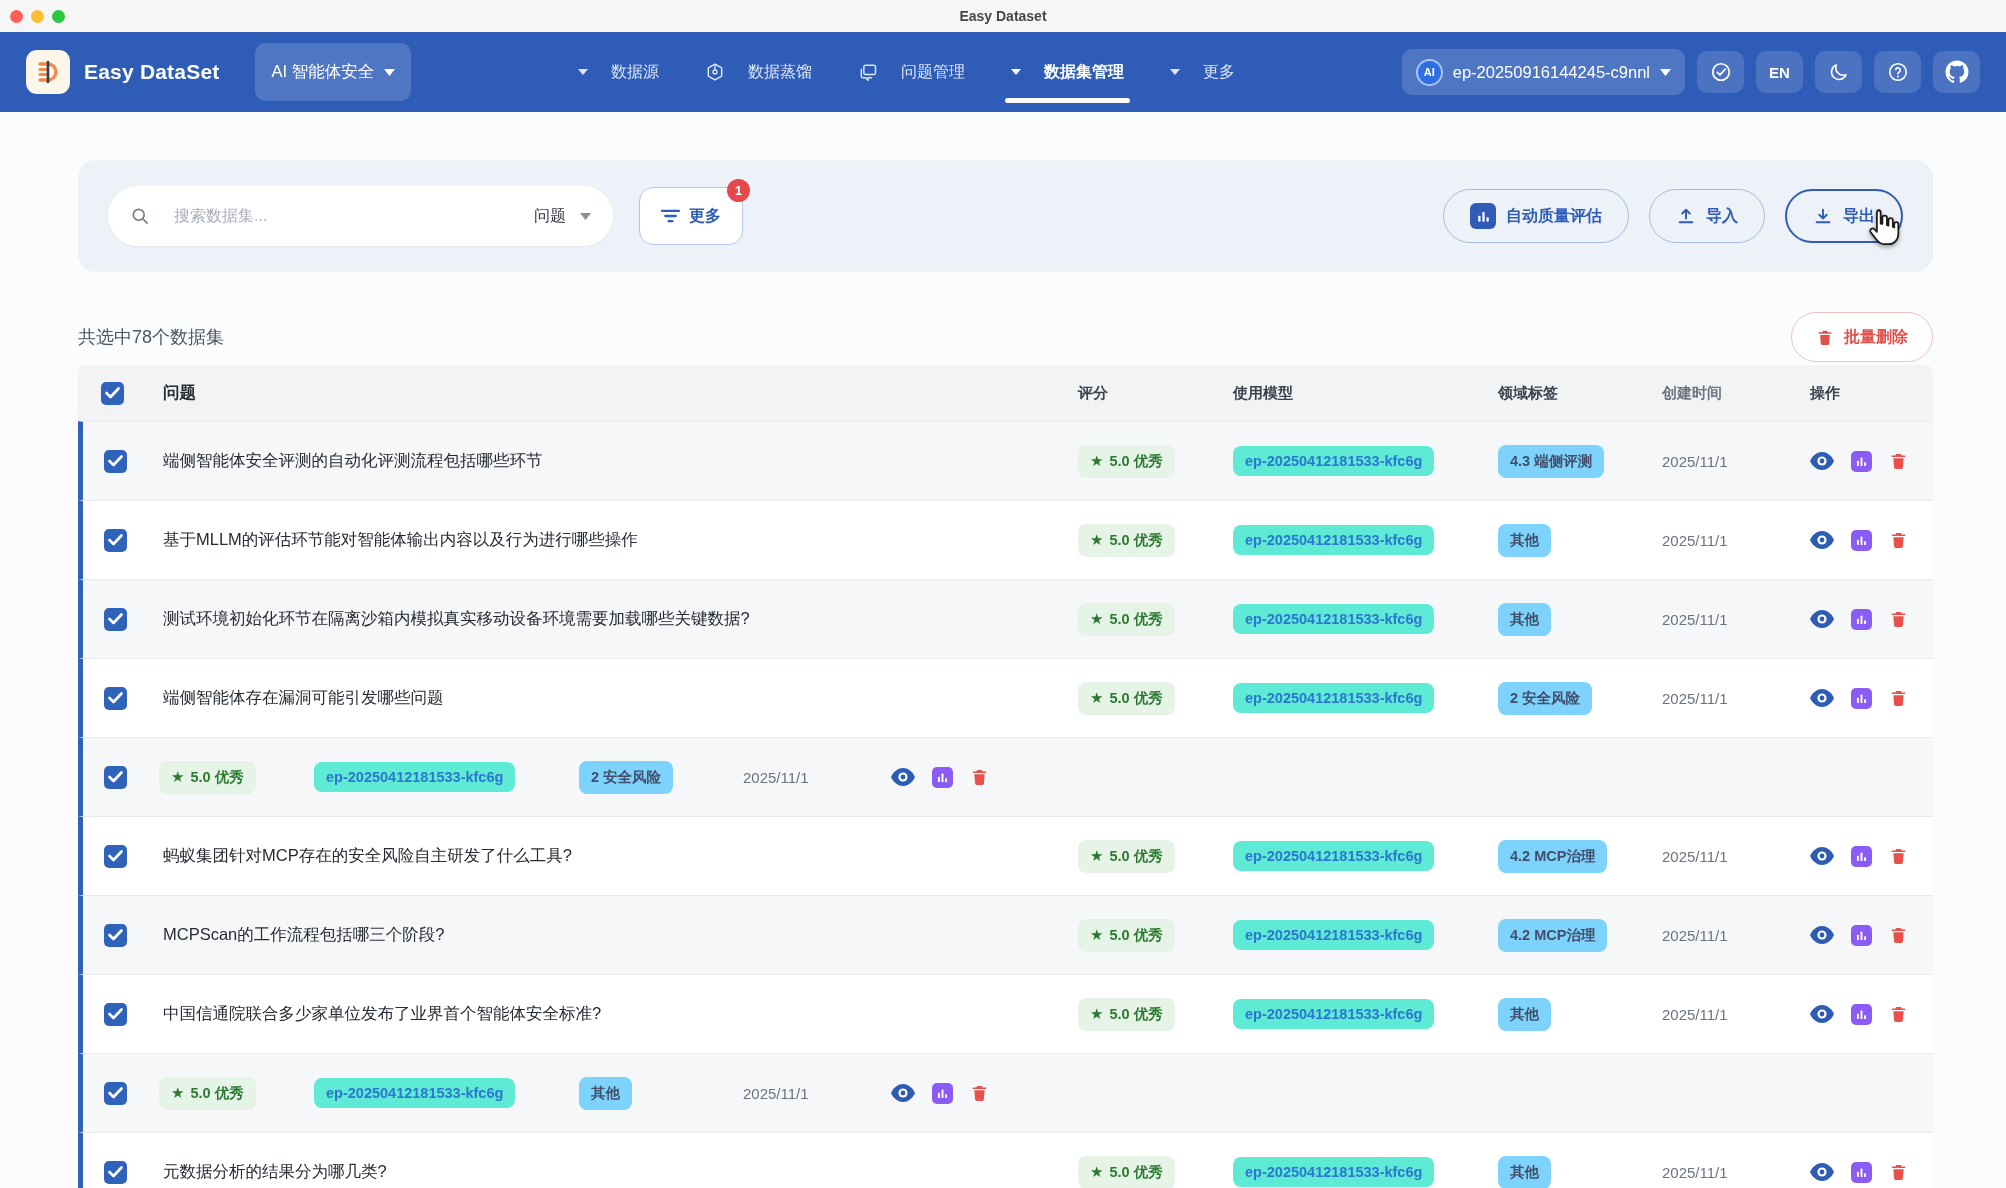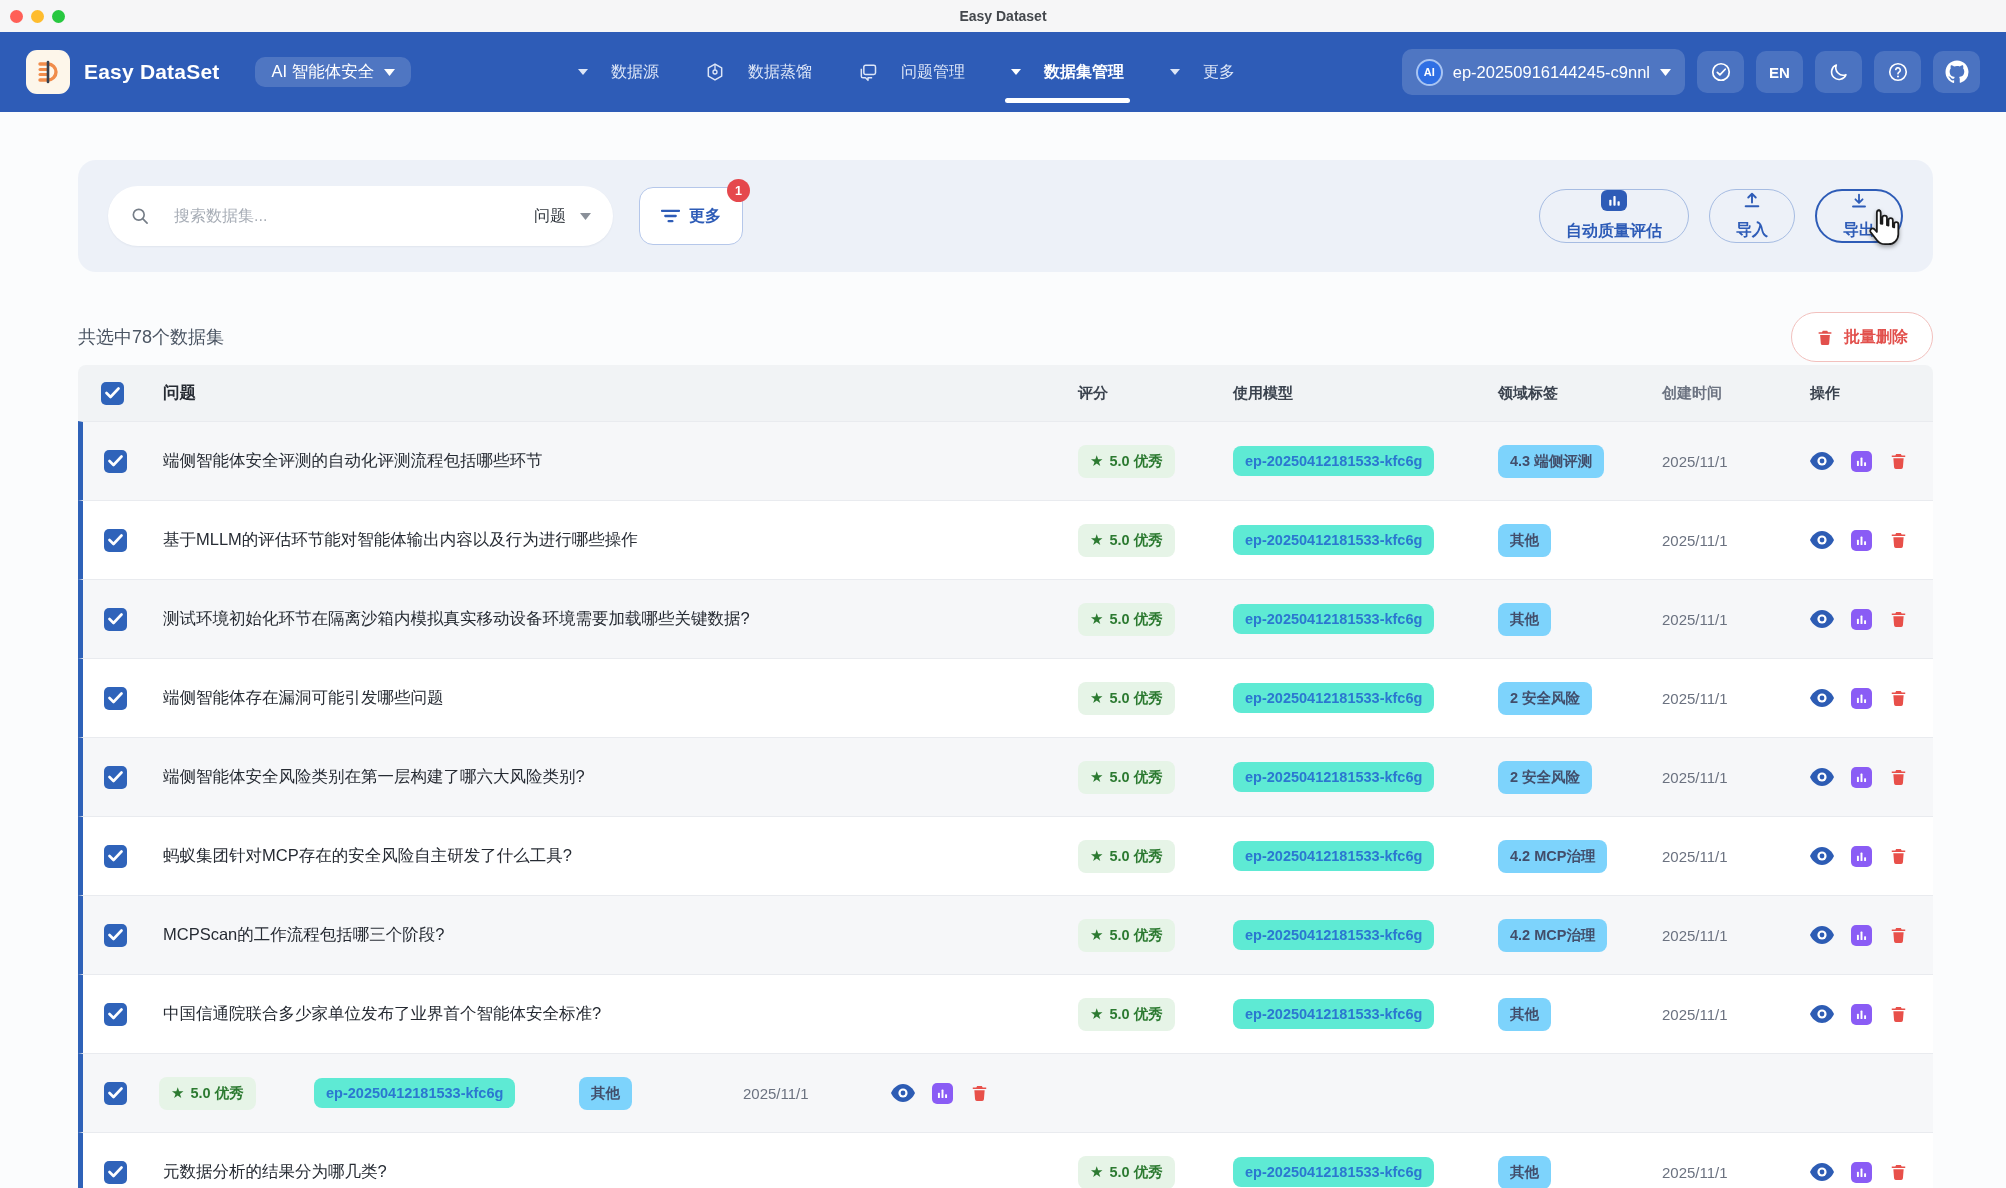--- a/index.html
+++ b/index.html
@@ -14,21 +14,21 @@
   .lights { display:flex; gap:8px; margin-left:10px; }
   .light { width:13px; height:13px; border-radius:50%; }
   .light.red{ background:#ff5f57; } .light.yellow{ background:#febc2e; } .light.green{ background:#28c840; }
   .win-title { position:absolute; left:0; right:0; text-align:center; font-size:14px; font-weight:bold; color:#44484d; }
 
   
   .navbar { height:80px; background:#2e5cb7; display:flex; align-items:center; padding:0 26px; color:#fff; }
   .brand-group { display:flex; align-items:center; gap:14px; }
   .logo-box { width:44px; height:44px; border-radius:11px; background:#fdf6ea; display:flex; align-items:center; justify-content:center; }
   .brand-name { font-size:21px; font-weight:bold; letter-spacing:.2px; white-space:nowrap; }
-  .project-pill { margin-left:22px; height:30px; border-radius:10px; background:rgba(255,255,255,.16);
+  .project-pill { margin-left:22px; height:58px; border-radius:10px; background:rgba(255,255,255,.16);
     display:flex; align-items:center; gap:10px; padding:0 16px; font-size:16.5px; color:#fff; cursor:default; white-space:nowrap; }
   .nav-center { display:flex; align-items:center; gap:46px; margin:0 auto; }
   .nav-item { display:flex; align-items:center; gap:23px; font-size:16px; color:#dde6f7; position:relative; white-space:nowrap; }
   .nav-item.active { color:#fff; font-weight:bold; }
   .nav-item.active .underline { position:absolute; left:-6px; right:-6px; bottom:-20px; height:5px; background:#fff; border-radius:3px; }
   .nav-right { display:flex; align-items:center; gap:12px; }
   .model-pill { height:46px; border-radius:10px; background:rgba(255,255,255,.16); display:flex; align-items:center; gap:10px;
     padding:0 14px; font-size:16.5px; white-space:nowrap; }
   .ai-badge { width:27px; height:27px; border-radius:50%; background:#2f6fe4; border:2px solid #a8c4f2;
     display:flex; align-items:center; justify-content:center; font-size:11px; font-weight:bold; color:#fff; }
@@ -43,21 +43,21 @@
   .search-input { border:none; outline:none; flex:1; font-size:16px; color:#30363d; margin-left:24px;
     font-family:"Liberation Sans","DejaVu Sans",sans-serif; background:transparent; }
   .search-input::placeholder { color:#a7adb6; }
   .scope-select { display:flex; align-items:center; gap:14px; font-size:16px; color:#30363d; padding-left:14px; }
   .more-btn { position:relative; margin-left:26px; height:58px; min-width:104px; background:#fff; border:1.5px solid #b5c7ea;
     border-radius:14px; display:flex; align-items:center; justify-content:center; gap:9px; color:#2e5cb7; font-size:16px; font-weight:bold; }
   .badge { position:absolute; top:-9px; right:-8px; width:23px; height:23px; border-radius:50%; background:#e5484d;
     color:#fff; font-size:12.5px; font-weight:bold; display:flex; align-items:center; justify-content:center; }
   .toolbar-right { margin-left:auto; display:flex; align-items:center; gap:20px; }
   .outline-btn { height:54px; border:1.5px solid #a6bce2; border-radius:27px; background:transparent;
-    display:flex; align-items:center; gap:10px; padding:0 26px; color:#2e5cb7; font-size:16px; font-weight:bold;flex-direction:column; }
+    display:flex; align-items:center; gap:10px; padding:0 26px; color:#2e5cb7; font-size:16px; font-weight:bold; }
   .outline-btn.strong { border:2px solid #2e5cb7; }
   .eval-icon { width:26px; height:26px; border-radius:6px; background:#2e5cb7; display:flex; align-items:center; justify-content:center; }
 
   
   .selection-bar { margin:40px 73px 0 78px; height:50px; display:flex; align-items:center; justify-content:space-between; }
   .summary-text { font-size:18px; color:#4b5563; }
   .danger-btn { height:50px; border:1.5px solid #f2c0bd; border-radius:25px; background:#fff; display:flex; align-items:center;
     gap:10px; padding:0 24px; color:#e2504c; font-size:16px; font-weight:bold; }
 
   
@@ -463,21 +463,20 @@
   </div>
 
   <div class="trow alt">
     <div class="col-check">
       <div class="checkbox">
         <svg width="15" height="12" viewBox="0 0 15 12">
               <path d="M1.5 6l4 4L13.5 1.5" fill="none" stroke="#fff" stroke-width="2.6" stroke-linecap="round" stroke-linejoin="round"></path>
             </svg>
       </div>
     </div>
-    <div class="col-q">端侧智能体安全风险类别在第一层构建了哪六大风险类别?</div>
     <div class="col-rating">
       <span class="pill rating">
         <span class="star">★</span>
             <span>5.0 优秀</span>
       </span>
     </div>
     <div class="col-model">
       <span class="pill model">ep-20250412181533-kfc6g</span>
     </div>
     <div class="col-tag">

